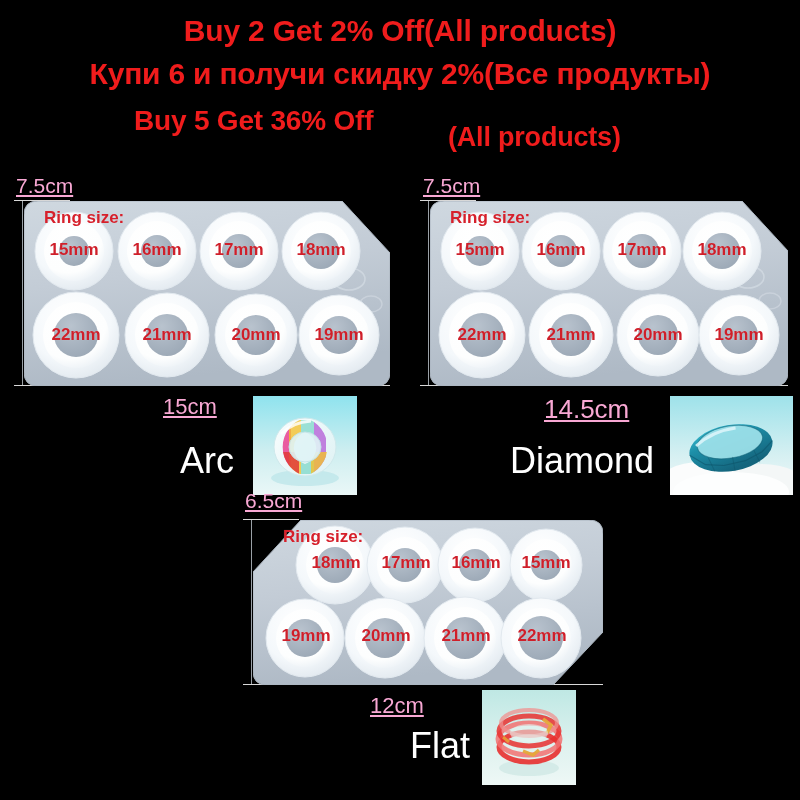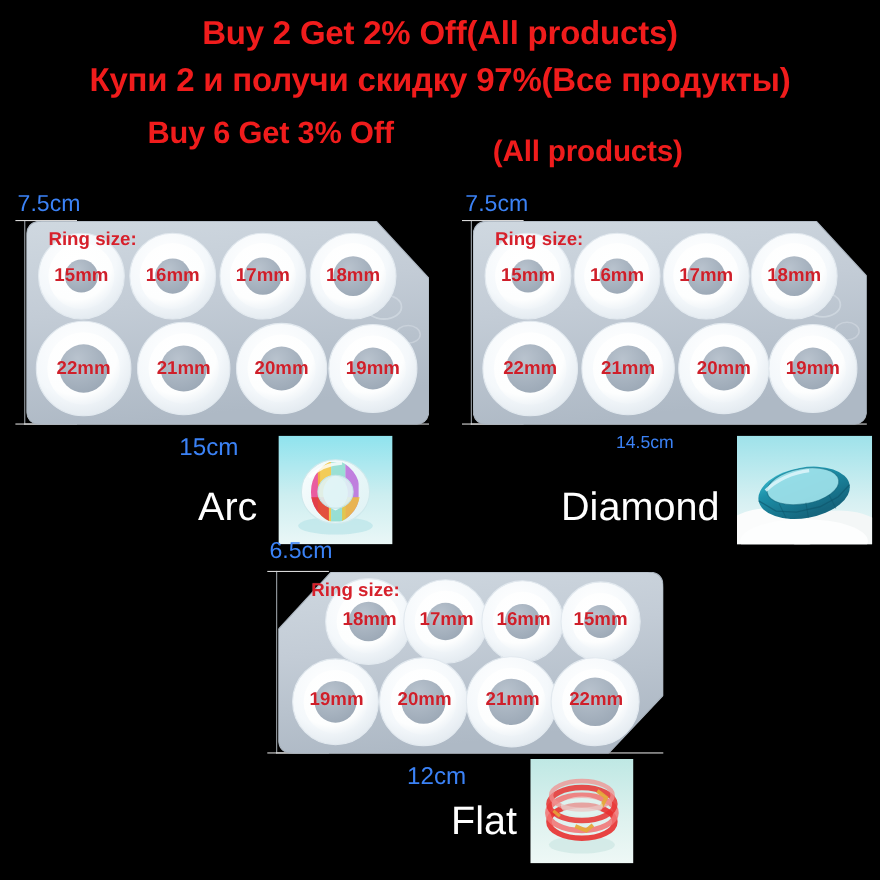--- a/index.html
+++ b/index.html
@@ -51,23 +51,24 @@
     text-shadow: 0 0 1px rgba(255,255,255,.3);
   }
 
   
   .dim-line-h { position: absolute; height: 1px; background: #d8d8d8; }
   .dim-line-v { position: absolute; width: 1px; background: #9aa0a6; }
   .dim-tick   { position: absolute; background: #d8d8d8; }
 
   .dim-text {
     position: absolute;
-    color: #3b82f6;
+    color: #f9a8d4;
     white-space: nowrap;
     font-weight: normal;
+    text-decoration: underline;
   }
 
   
   .type-name {
     position: absolute;
     color: #fff;
     white-space: nowrap;
     font-weight: normal;
   }
 
@@ -75,22 +76,22 @@
   .thumb { position: absolute; overflow: hidden; }
   .thumb svg { display: block; }
 </style>
 </head>
 <body>
 
 <div id="page">
 
   <div class="promo">
     <div class="promo-line pl1">Buy 2 Get 2% Off(All products)</div>
-    <div class="promo-line pl2">Купи 2 и получи скидку 97%(Все продукты)</div>
-    <div class="promo-line pl3">Buy 6 Get 3% Off</div>
+    <div class="promo-line pl2">Купи 6 и получи скидку 2%(Все продукты)</div>
+    <div class="promo-line pl3">Buy 5 Get 36% Off</div>
     <div class="promo-line pl5">(All products)</div>
   </div>
 
   <div class="panel" style="left:0;top:172px;width:400px;height:328px;">
 
     <div class="dim-text" style="left:16px;top:2px;font-size:21px;">7.5cm</div>
     <div class="dim-line-v" style="left:22px;top:28px;height:186px;"></div>
     <div class="dim-tick" style="left:14px;top:28px;width:56px;height:1px;"></div>
     <div class="dim-tick" style="left:14px;top:213px;width:56px;height:1px;"></div>
 
@@ -227,21 +228,21 @@
   </div>
 
   <div class="panel" style="left:400px;top:172px;width:400px;height:328px;">
 
     <div class="dim-text" style="left:23px;top:2px;font-size:21px;">7.5cm</div>
     <div class="dim-line-v" style="left:28px;top:28px;height:186px;"></div>
     <div class="dim-tick" style="left:20px;top:28px;width:56px;height:1px;"></div>
     <div class="dim-tick" style="left:20px;top:213px;width:56px;height:1px;"></div>
 
     <div class="dim-line-h" style="left:28px;top:213px;width:360px;"></div>
-    <div class="dim-text" style="left:160px;top:222px;font-size:16px;">14.5cm</div>
+    <div class="dim-text" style="left:144px;top:222px;font-size:26px;">14.5cm</div>
 
     <div class="mold-wrap" style="left:30px;top:29px;">
       <svg class="mold-svg" width="358" height="185" viewBox="0 0 358 185">
         <defs>
           <linearGradient id="baseGradD" x1="0" y1="0" x2="0.25" y2="1">
             <stop offset="0%" stop-color="#cfd8e0"></stop>
             <stop offset="45%" stop-color="#c3ccd6"></stop>
             <stop offset="100%" stop-color="#aeb9c5"></stop>
           </linearGradient>
           <radialGradient id="cavOuterD" cx="0.42" cy="0.32" r="0.78">

